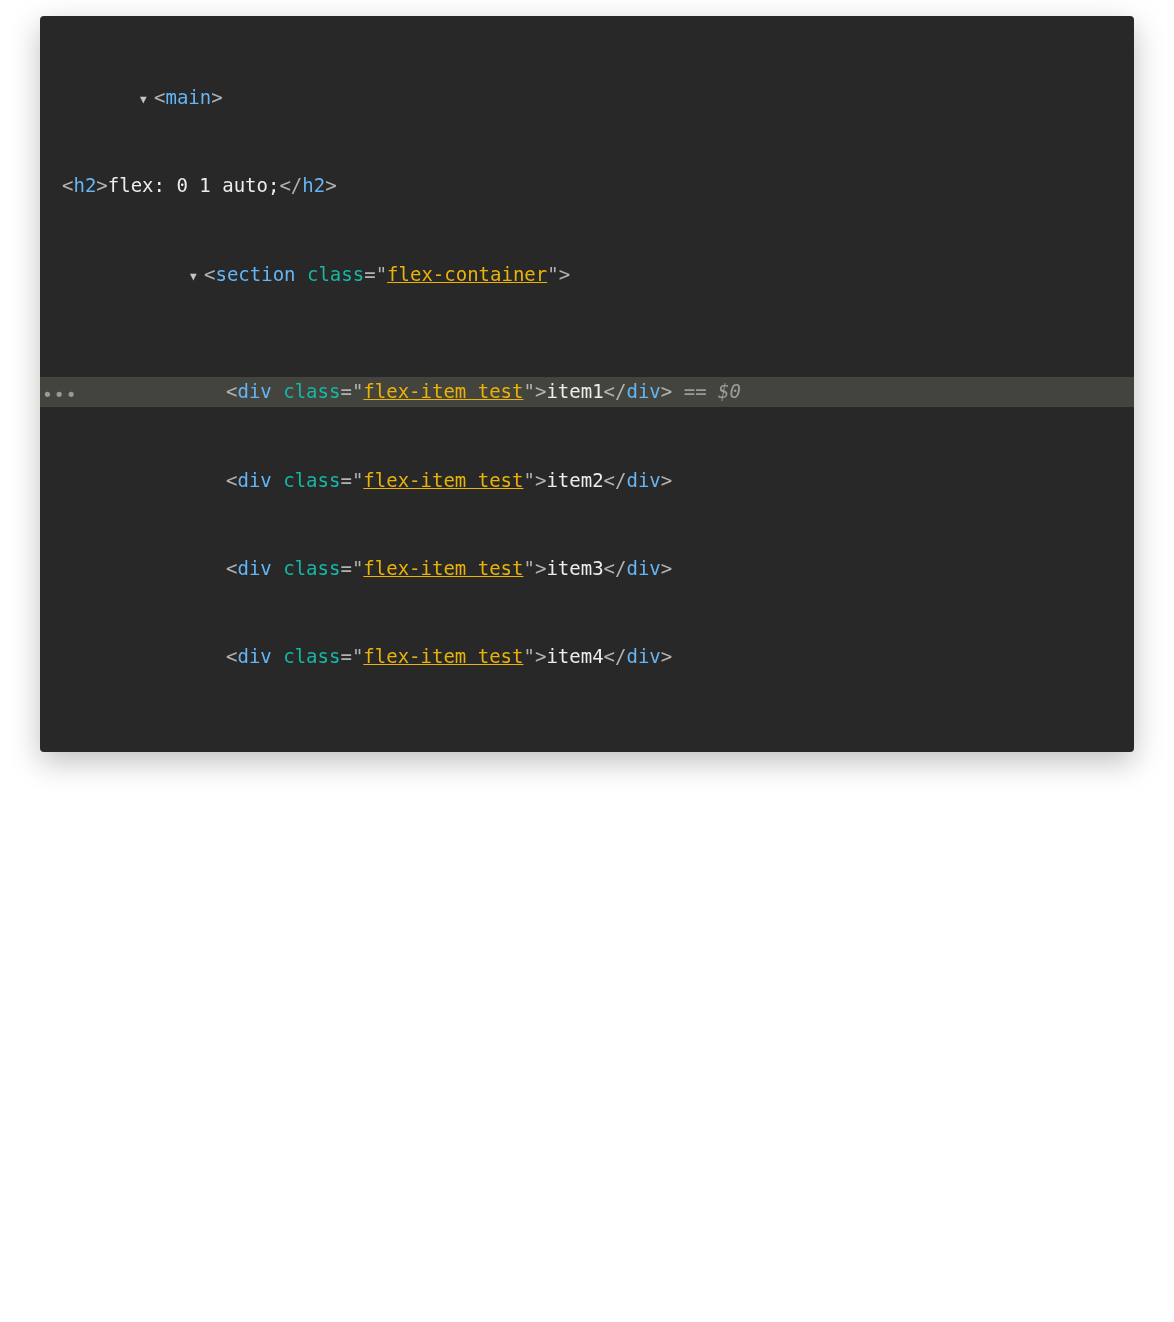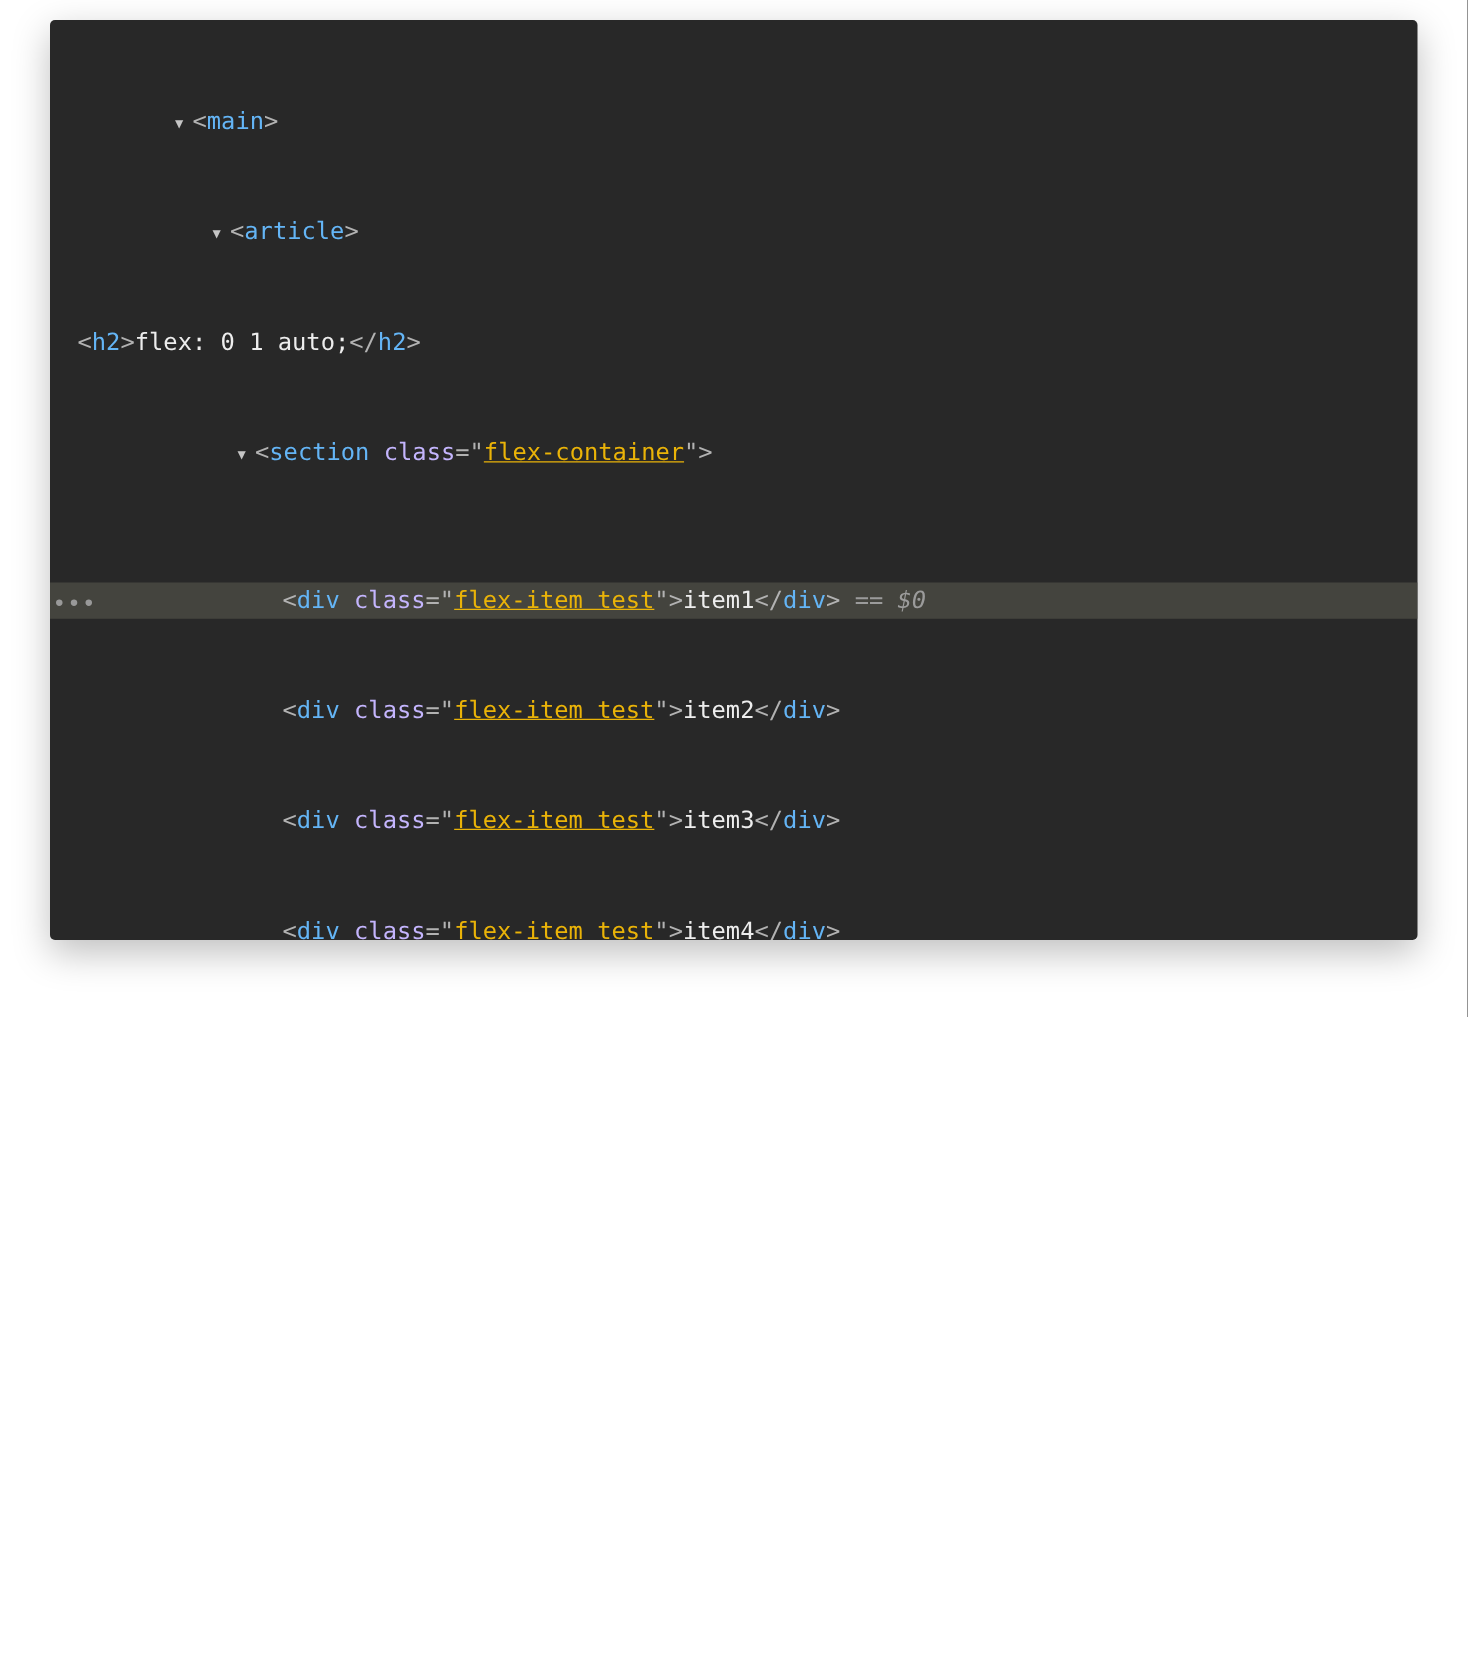--- a/index.html
+++ b/index.html
@@ -45,42 +45,41 @@
     top: 4px;
   }
   .tri {
     display: inline-block;
     width: 14px;
     color: #c5c5c5;
     font-size: 11px;
     vertical-align: 1px;
   }
   .tag { color: #64b5f6; }
-  .attr { color: #c4b5fd; }
+  .attr { color: #14b8a6; }
   .val  { color: #eab308; text-decoration: underline; }
   .txt  { color: #ededed; }
   .dim  { color: #9b9b9b; font-style: italic;}
   .op   { color: #b2b2b2;}
 
   .annot {
     position: absolute;
     width: 220px; height: 260px;
     left: 450px; top: 1215px;
     pointer-events: none;
   }
 </style>
 </head>
 <body>
 
 <div class="outer">
  <div class="panel">
 
   <div class="dom-tree">
     <div class="line" style="padding-left:100px"><span class="tri">▼</span><span class="op">&lt;</span><span class="tag">main</span><span class="op">&gt;</span></div>
-    <div class="line" style="padding-left:130px"><span class="tri">▼</span><span class="op">&lt;</span><span class="tag">article</span><span class="op">&gt;</span></div>
     <div class="line" style=""><span class="op">&lt;</span><span class="tag">h2</span><span class="op">&gt;</span><span class="txt">flex: 0 1 auto;</span><span class="op">&lt;/</span><span class="tag">h2</span><span class="op">&gt;</span></div>
     <div class="line" style="padding-left:150px"><span class="tri">▼</span><span class="op">&lt;</span><span class="tag">section</span> <span class="attr">class</span><span class="op">="</span><span class="val">flex-container</span><span class="op">"&gt;</span></div>
 
     <div class="line sel" style="padding-left:186px"><span class="dots">•••</span><span class="op">&lt;</span><span class="tag">div</span> <span class="attr">class</span><span class="op">="</span><span class="val">flex-item test</span><span class="op">"&gt;</span><span class="txt">item1</span><span class="op">&lt;/</span><span class="tag">div</span><span class="op">&gt;</span> <span class="dim">== $0</span></div>
     <div class="line" style="padding-left:186px"><span class="op">&lt;</span><span class="tag">div</span> <span class="attr">class</span><span class="op">="</span><span class="val">flex-item test</span><span class="op">"&gt;</span><span class="txt">item2</span><span class="op">&lt;/</span><span class="tag">div</span><span class="op">&gt;</span></div>
     <div class="line" style="padding-left:186px"><span class="op">&lt;</span><span class="tag">div</span> <span class="attr">class</span><span class="op">="</span><span class="val">flex-item test</span><span class="op">"&gt;</span><span class="txt">item3</span><span class="op">&lt;/</span><span class="tag">div</span><span class="op">&gt;</span></div>
     <div class="line" style="padding-left:186px"><span class="op">&lt;</span><span class="tag">div</span> <span class="attr">class</span><span class="op">="</span><span class="val">flex-item test</span><span class="op">"&gt;</span><span class="txt">item4</span><span class="op">&lt;/</span><span class="tag">div</span><span class="op">&gt;</span></div>
 
     <div class="line" style="padding-left:120px"><span class="op">&lt;/</span><span class="tag">article</span><span class="op">&gt;</span></div>
     <div class="line" style="padding-left:114px"><span class="op">&lt;/</span><span class="tag">main</span><span class="op">&gt;</span></div>

